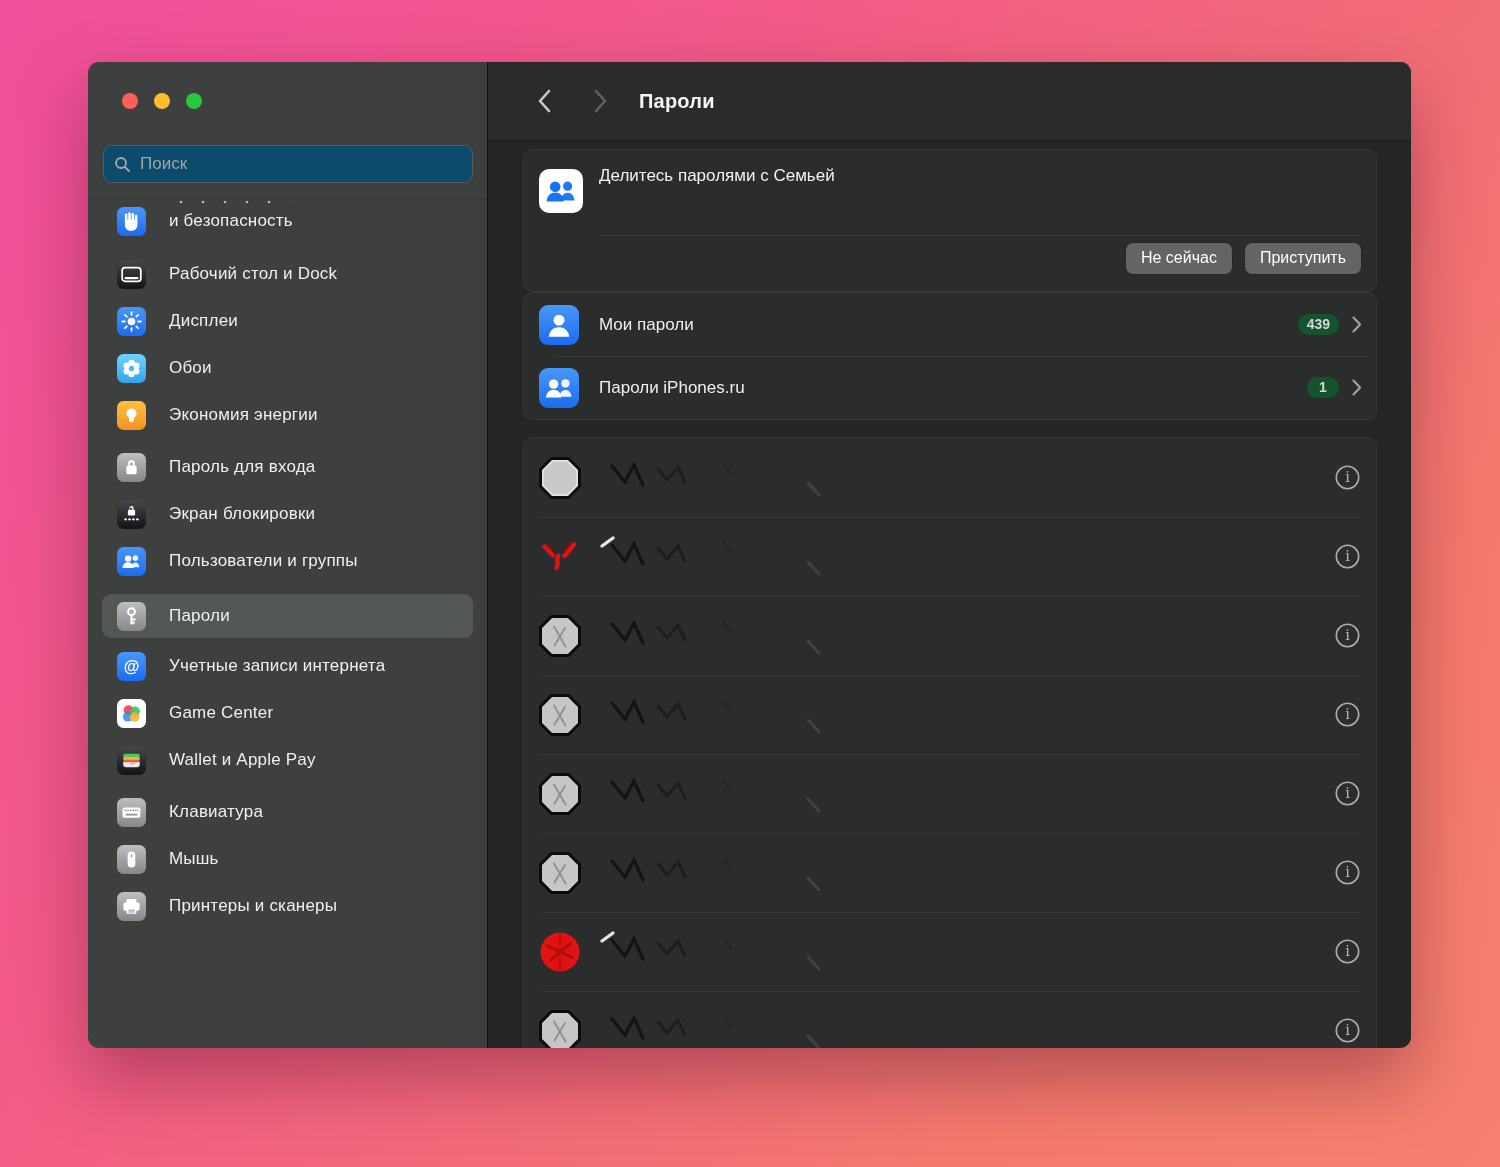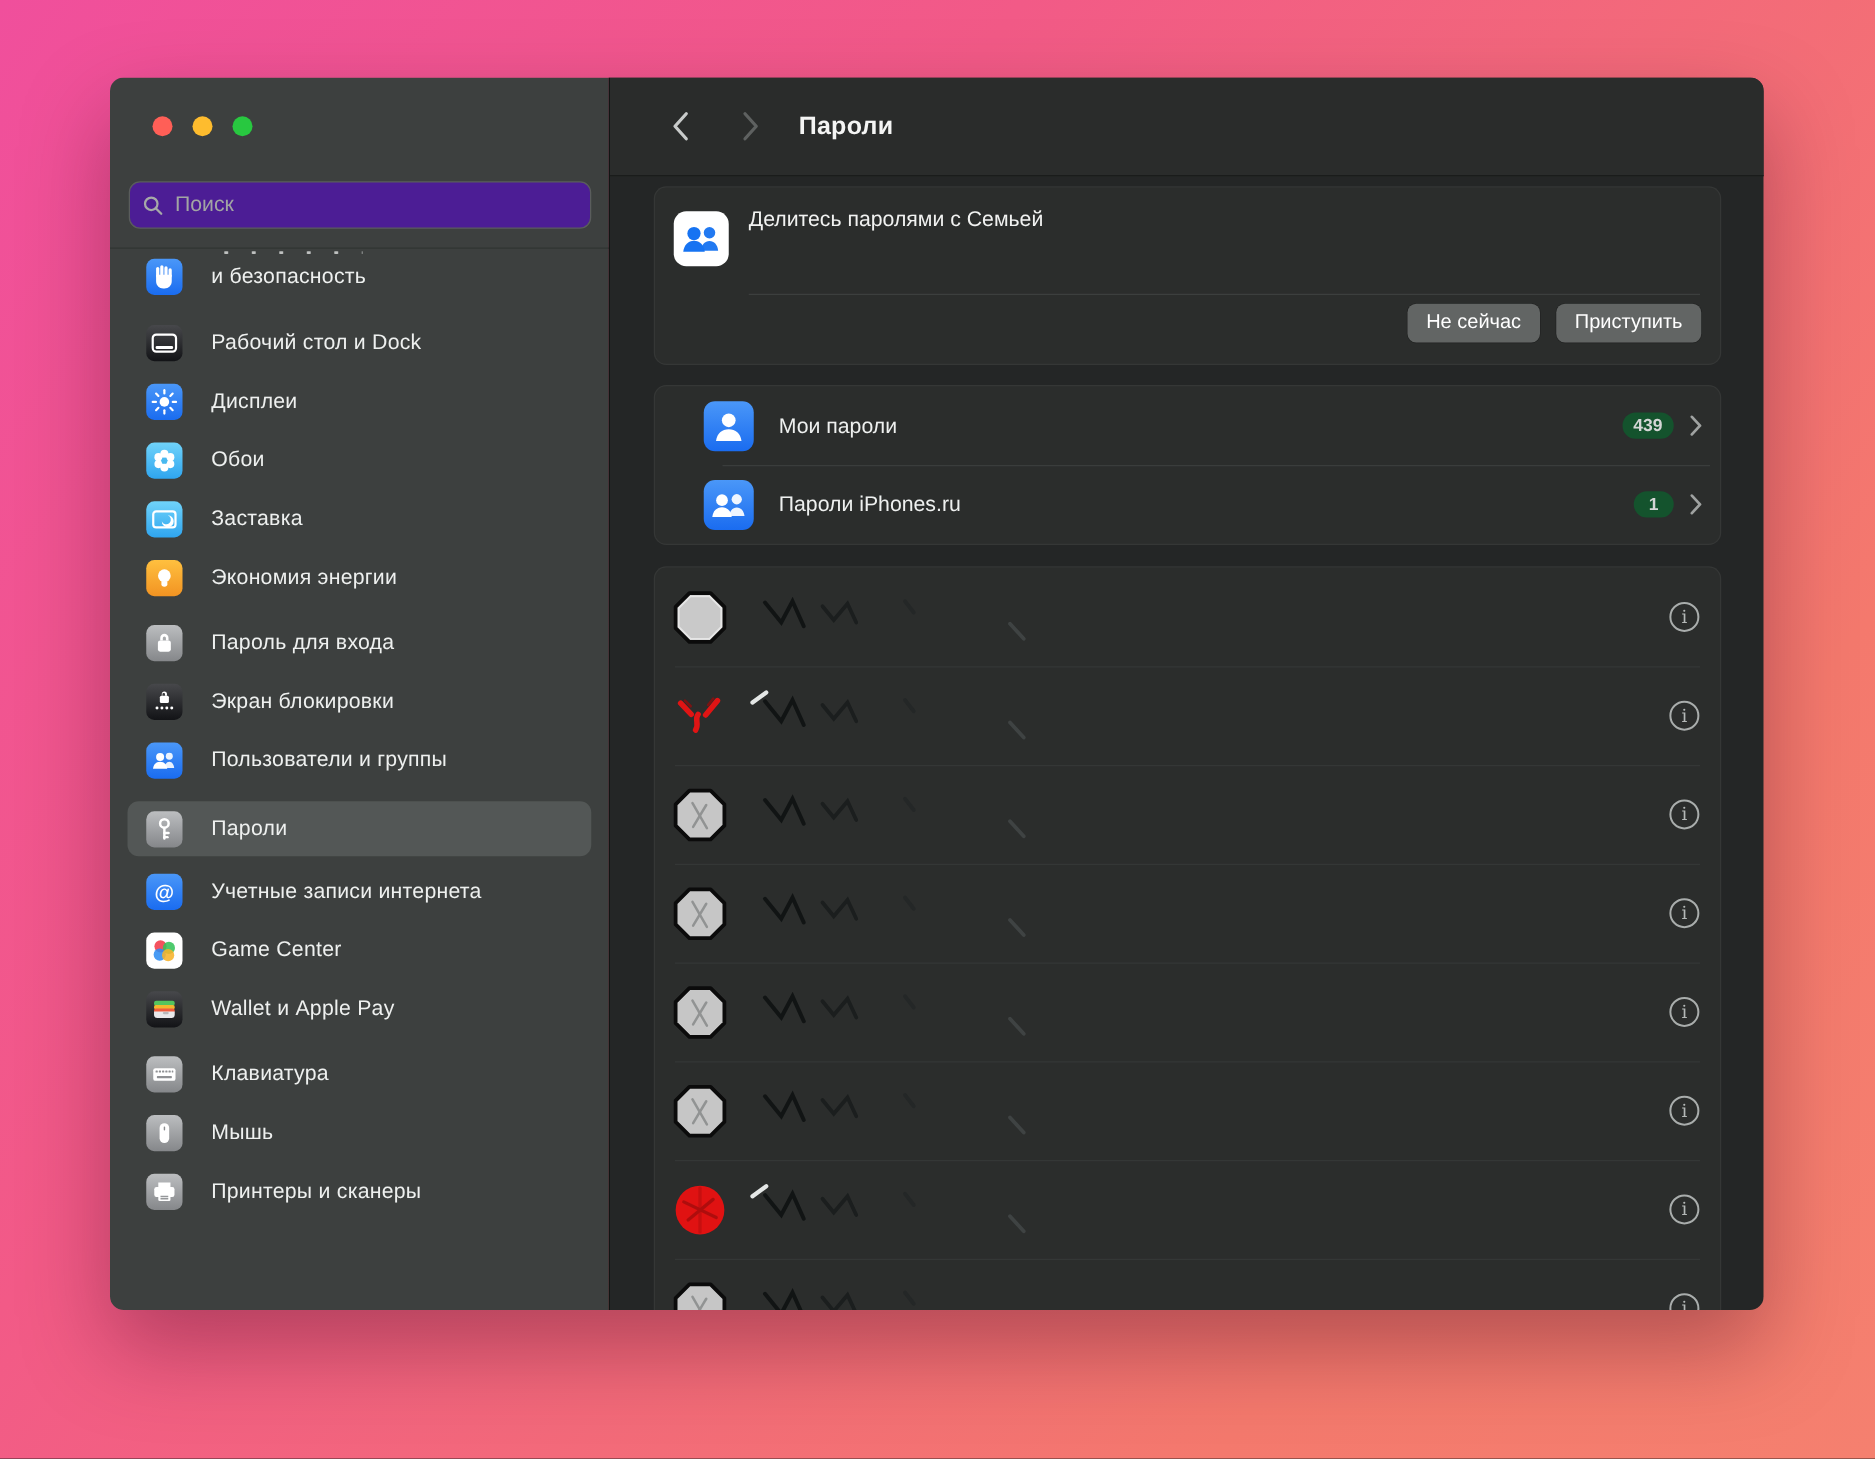--- a/index.html
+++ b/index.html
@@ -6,21 +6,21 @@
   body{font-family:"Liberation Sans","DejaVu Sans",sans-serif;-webkit-font-smoothing:antialiased;}
   .screen{position:relative;width:1500px;height:1167px;overflow:hidden;
     background:linear-gradient(128deg,#f04f9c 0%,#f25a87 34%,#f4796d 78%,#f5806f 100%);}
   .window{position:absolute;left:88px;top:62px;width:1323px;height:986px;border-radius:11px;
     overflow:hidden;display:flex;box-shadow:0 30px 70px rgba(60,0,30,.35);}
   
   .sidebar{width:399px;flex:none;background:#3d403f;display:flex;flex-direction:column;}
   .traffic-lights{display:flex;gap:16px;padding:31px 0 0 34px;}
   .tl{width:16px;height:16px;border-radius:50%;}
   .tl-red{background:#ff5f57;} .tl-yellow{background:#febc2e;} .tl-green{background:#28c840;}
-  .search{margin:36px 14px 0 15px;height:38px;border-radius:9px;background:#4c1d95;
+  .search{margin:36px 14px 0 15px;height:38px;border-radius:9px;background:#0c4a6e;
     border:1px solid #5a5d5c;display:flex;align-items:center;padding:0 10px;gap:7px;box-sizing:border-box;}
   .search input{flex:1;background:transparent;border:none;outline:none;color:#e8eae9;font-size:17px;
     font-family:inherit;}
   .search input::placeholder{color:#a2a5a4;}
   .side-divider{height:1px;background:#313433;margin-top:15px;}
   .side-scroll{margin-top:2px;padding:0 14px;overflow:hidden;}
   .side-group{margin-bottom:14px;}
   .side-item{height:38px;border-radius:9px;display:flex;align-items:center;padding-left:15px;
     margin-bottom:9px;cursor:default;position:relative;}
   .side-item.selected{background:#535756;height:44px;margin-top:3px;}
@@ -55,21 +55,21 @@
   
   .banner{height:143px;position:relative;}
   .banner .sq44{position:absolute;left:15px;top:19px;}
   .banner-title{position:absolute;left:75px;top:16px;font-size:17px;font-weight:400;color:#f1f2f1;}
   .banner-sub{position:absolute;left:75px;top:44px;font-size:15px;color:#c3c6c5;}
   .banner-divider{position:absolute;left:75px;right:16px;top:85px;height:1px;background:#3c3f3e;}
   .banner-actions{position:absolute;right:15px;top:93px;display:flex;gap:13px;}
   .btn{background:#626564;border:none;border-radius:7px;padding:6px 15px 7px;font-size:16px;
     font-weight:500;color:#ffffff;font-family:inherit;box-shadow:0 0 0 .5px rgba(0,0,0,.25);}
   
-  .groups-card{margin-top:16px;padding-left:24px;}
+  .groups-card{}
   .group-row{height:63px;display:flex;align-items:center;padding:0 14px 0 15px;position:relative;}
   .group-row + .group-row::before{content:"";position:absolute;left:30px;right:8px;top:-0.5px;height:1px;background:#3a3d3c;}
   .group-label{margin-left:20px;font-size:17px;font-weight:500;color:#eef0ef;flex:1;}
   .badge{background:#14532d;border-radius:11px;min-width:14px;text-align:center;
     padding:2px 9px 3px;font-size:14px;font-weight:600;color:#d4d6d5;}
   .chev{margin-left:13px;display:inline-flex;}
   
   .list-card{margin-top:17px;height:632px;overflow:hidden;padding:0;}
   .pw-row{height:79px;display:flex;align-items:center;padding:0 15px 0 13px;position:relative;}
   .pw-row + .pw-row::before{content:"";position:absolute;left:16px;right:16px;top:-0.5px;height:1px;background:#343736;}
@@ -155,29 +155,20 @@
                     <circle cx="14" cy="19.3" r="3.1"></circle>
                     <circle cx="9.4" cy="16.7" r="3.1"></circle>
                     <circle cx="9.4" cy="11.3" r="3.1"></circle>
                   </g>
                   <circle cx="14" cy="14" r="2.3" fill="#49b9ef"></circle>
                 </svg>
               </span>
               <span class="side-label">Обои</span>
             </div>
             <div class="side-item">
-              <span class="tile tile-lightblue sq29">
-                <svg viewBox="0 0 28 28">
-                  <rect x="5.4" y="7.8" width="17.2" height="12.4" rx="2.3" fill="none" stroke="#fff" stroke-width="1.7"></rect>
-                  <path d="M16.6 10.8a3.6 3.6 0 1 1-4.6 4.6 4.6 4.6 0 1 0 4.6-4.6z" fill="#fff"></path>
-                </svg>
-              </span>
-              <span class="side-label">Заставка</span>
-            </div>
-            <div class="side-item">
               <span class="tile tile-orange sq29">
                 <svg viewBox="0 0 28 28">
                   <circle cx="14" cy="12.1" r="4.9" fill="#fff"></circle>
                   <path d="M11.7 16.4h4.6v2.3c0 1-.8 1.9-2.3 1.9s-2.3-.9-2.3-1.9z" fill="#fff"></path>
                 </svg>
               </span>
               <span class="side-label">Экономия энергии</span>
             </div>
           </div>
           <div class="side-group">

